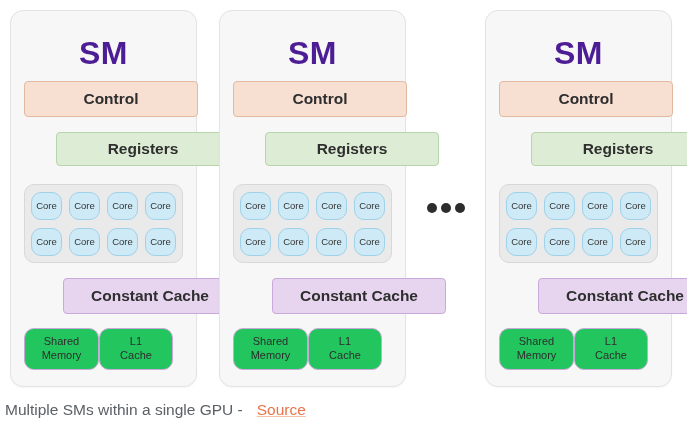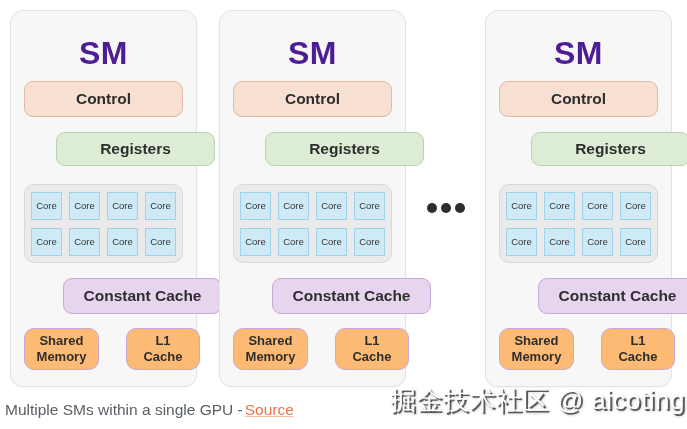--- a/index.html
+++ b/index.html
@@ -10,49 +10,49 @@
   .sm-card { position:absolute; top:10px; width:187px; height:377px;
              background:#f7f7f7; border:1px solid #e3e3e3; border-radius:13px;
              box-shadow:0 1px 2px rgba(0,0,0,0.04); }
   .card-1 { left:10px; }
   .card-2 { left:219px; }
   .card-3 { left:485px; }
 
   .sm-title { position:absolute; top:24px; left:0; width:100%; text-align:center;
               font-size:32px; font-weight:800; color:#4c1d95; letter-spacing:0.5px; }
 
-  .box { position:absolute; left:13px; width:159px; border:1px solid; border-radius:9px;
+  .box { position:absolute; left:13px; width:174px; border:1px solid; border-radius:4px;
          display:flex; align-items:center; justify-content:center;
          font-size:15.5px; font-weight:600; color:#2e2e2e; }
   .control-box   { top:70px;  height:36px; background:#f7dfd2; border-color:#e3b9a1; }
   .registers-box { top:121px; height:34px; background:#ddecd4; border-color:#b9d3ab;margin-left:32px; }
   .constant-box  { top:267px; height:36px; background:#e7d5ef; border-color:#c9a8da;margin-left:39px; }
 
   .cores-grid { position:absolute; top:173px; left:13px; width:159px; height:79px;
                 background:#eaeaea; border:1px solid #d8d8d8; border-radius:10px;
                 display:grid; grid-template-columns:repeat(4,31px); grid-auto-rows:28px;
                 gap:8px 7px; justify-content:center; align-content:center; }
-  .core-chip { background:#cdeaf6; border:1px solid #a0d1e8; border-radius:0;
+  .core-chip { background:#cdeaf6; border:1px solid #a0d1e8; border-radius:10px;
                display:flex; align-items:center; justify-content:center;
                font-size:9.5px; font-weight:400; color:#333333; }
 
-  .mem-box { position:absolute; top:317px; height:42px; background:#fdba74;
+  .mem-box { position:absolute; top:317px; height:42px; background:#22c55e;
              border:1px solid #c9a8da; border-radius:10px;
              display:flex; align-items:center; justify-content:center;
-             font-size:13px; font-weight:700; color:#2e2e2e;
+             font-size:11px; font-weight:400; color:#2e2e2e;
              text-align:center; line-height:1.25; white-space:pre-line; }
   .shared-box { left:13px; width:75px; }
-  .l1-box     { left:115px; width:74px; }
+  .l1-box     { left:88px; width:74px; }
 
   .ellipsis-dots { position:absolute; left:427px; top:203px; display:flex; gap:4px; }
   .ellipsis-dots .dot { width:10px; height:10px; border-radius:50%; background:#2d2d2d; }
 
   .caption { position:absolute; left:5px; top:401px; font-size:15.5px; color:#5b6065; }
   .caption .source-link { color:#e7744b; text-decoration:underline;
-                          text-decoration-color:#f3c0a8; cursor:pointer; margin-left:2px; }
+                          text-decoration-color:#f3c0a8; cursor:pointer; margin-left:14px; }
 
   .watermark { position:absolute; right:2px; top:383px; font-size:26px; color:#ffffff;
                white-space:nowrap; letter-spacing:0.5px;
                text-shadow:2px 2px 0 #5a5a5a, 2px 2px 3px rgba(0,0,0,0.35); }
 </style>
 </head>
 <body>
 
 <div class="stage">
 
@@ -122,15 +122,14 @@
     <div class="mem-box shared-box">Shared
 Memory</div>
     <div class="mem-box l1-box">L1
 Cache</div>
   </div>
 
   <div class="caption">
     <span>Multiple SMs within a single GPU -</span><span class="source-link">Source</span>
   </div>
 
-  <div class="watermark">掘金技术社区 @ aicoting</div>
 
 </div>
 
 </body></html>

